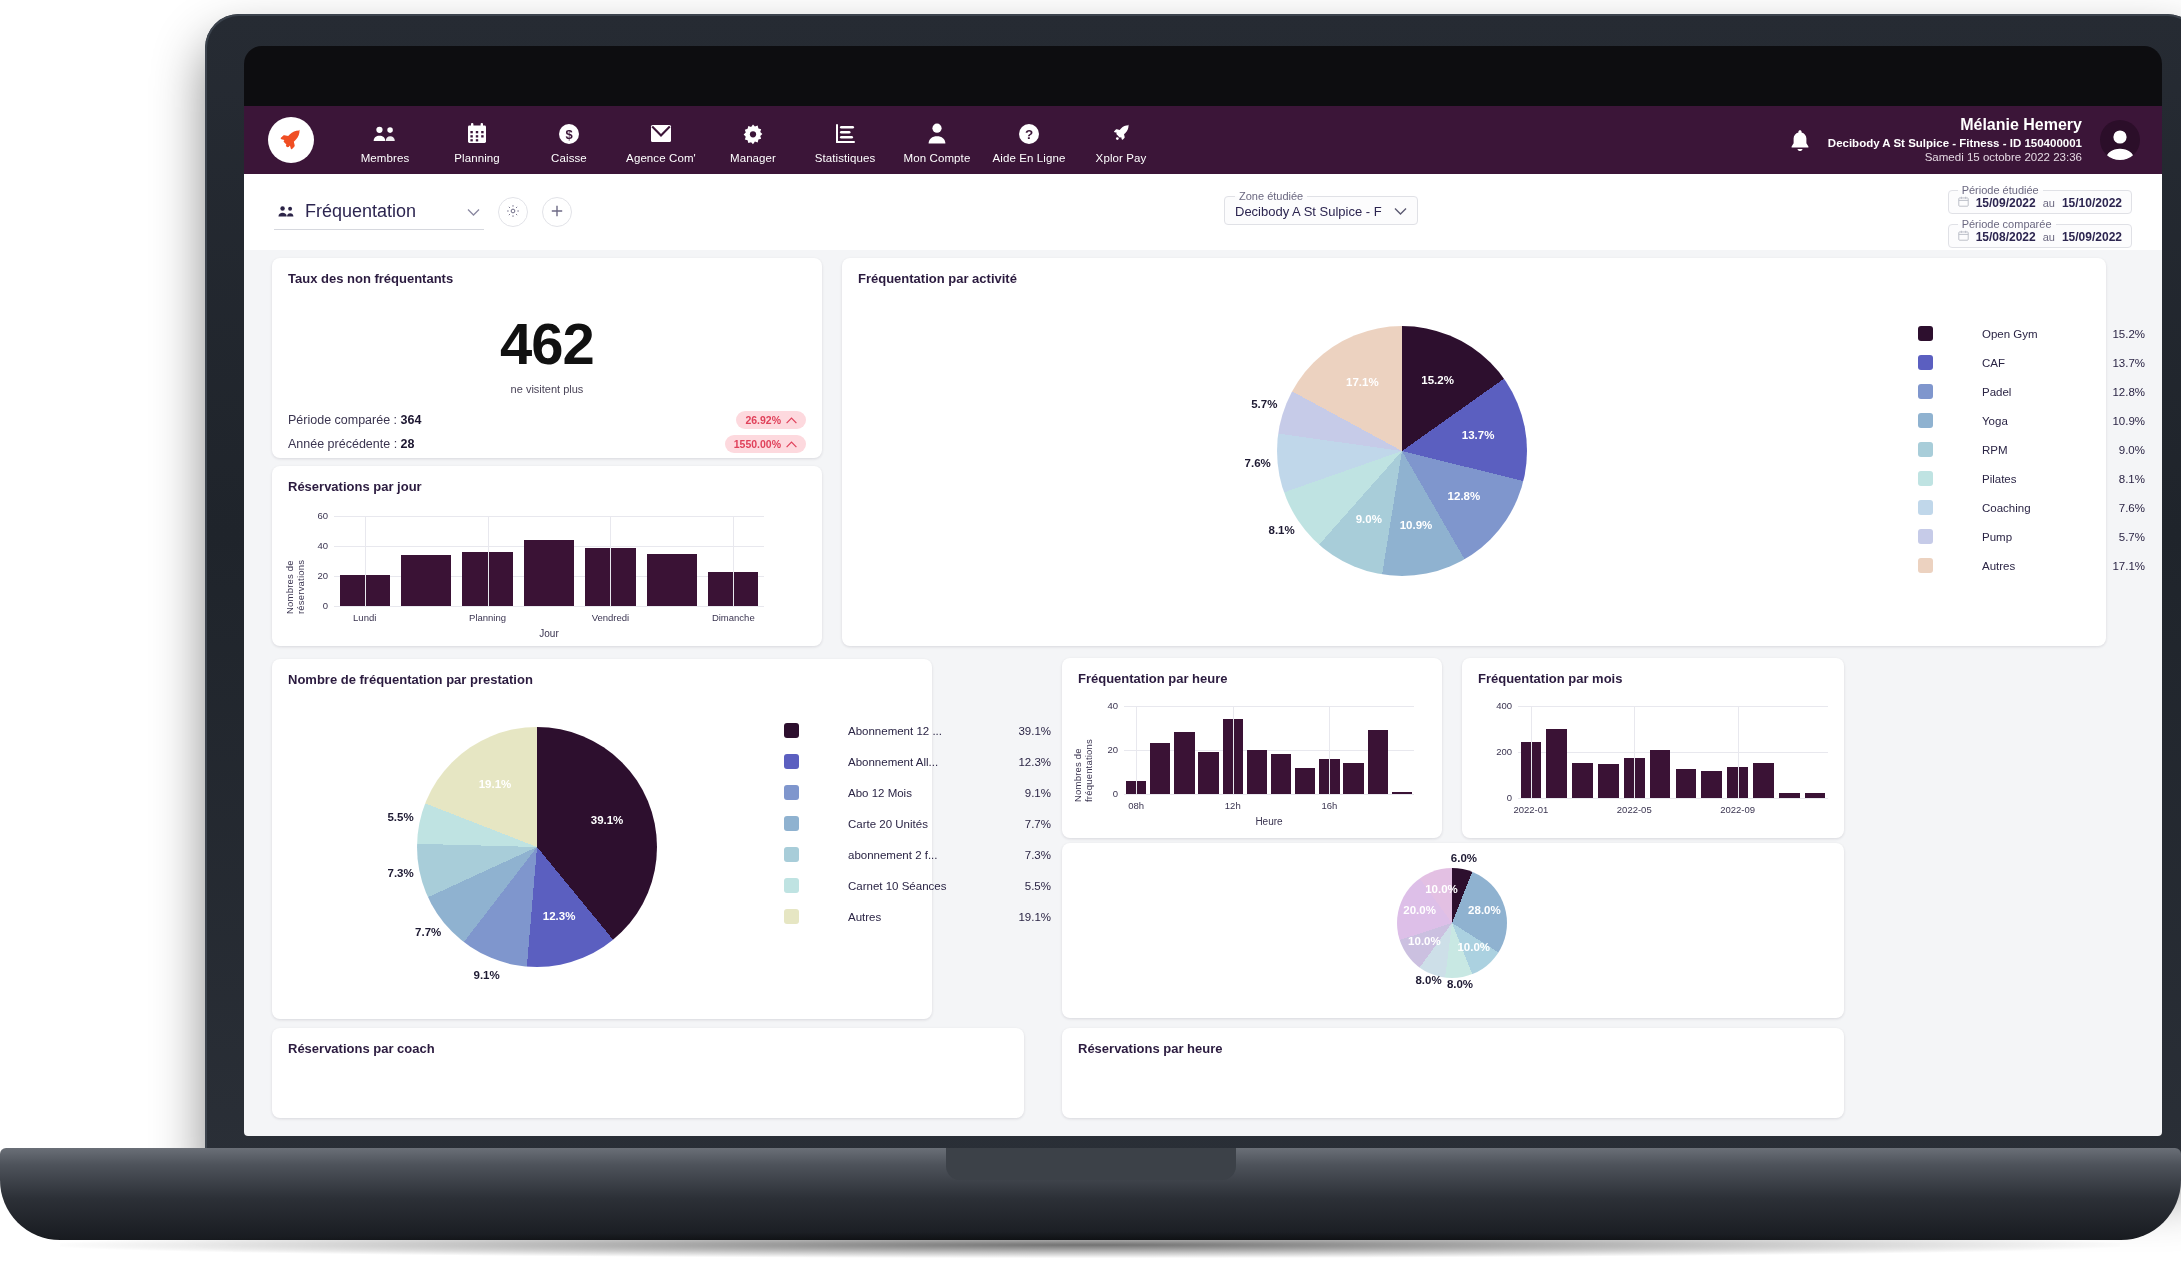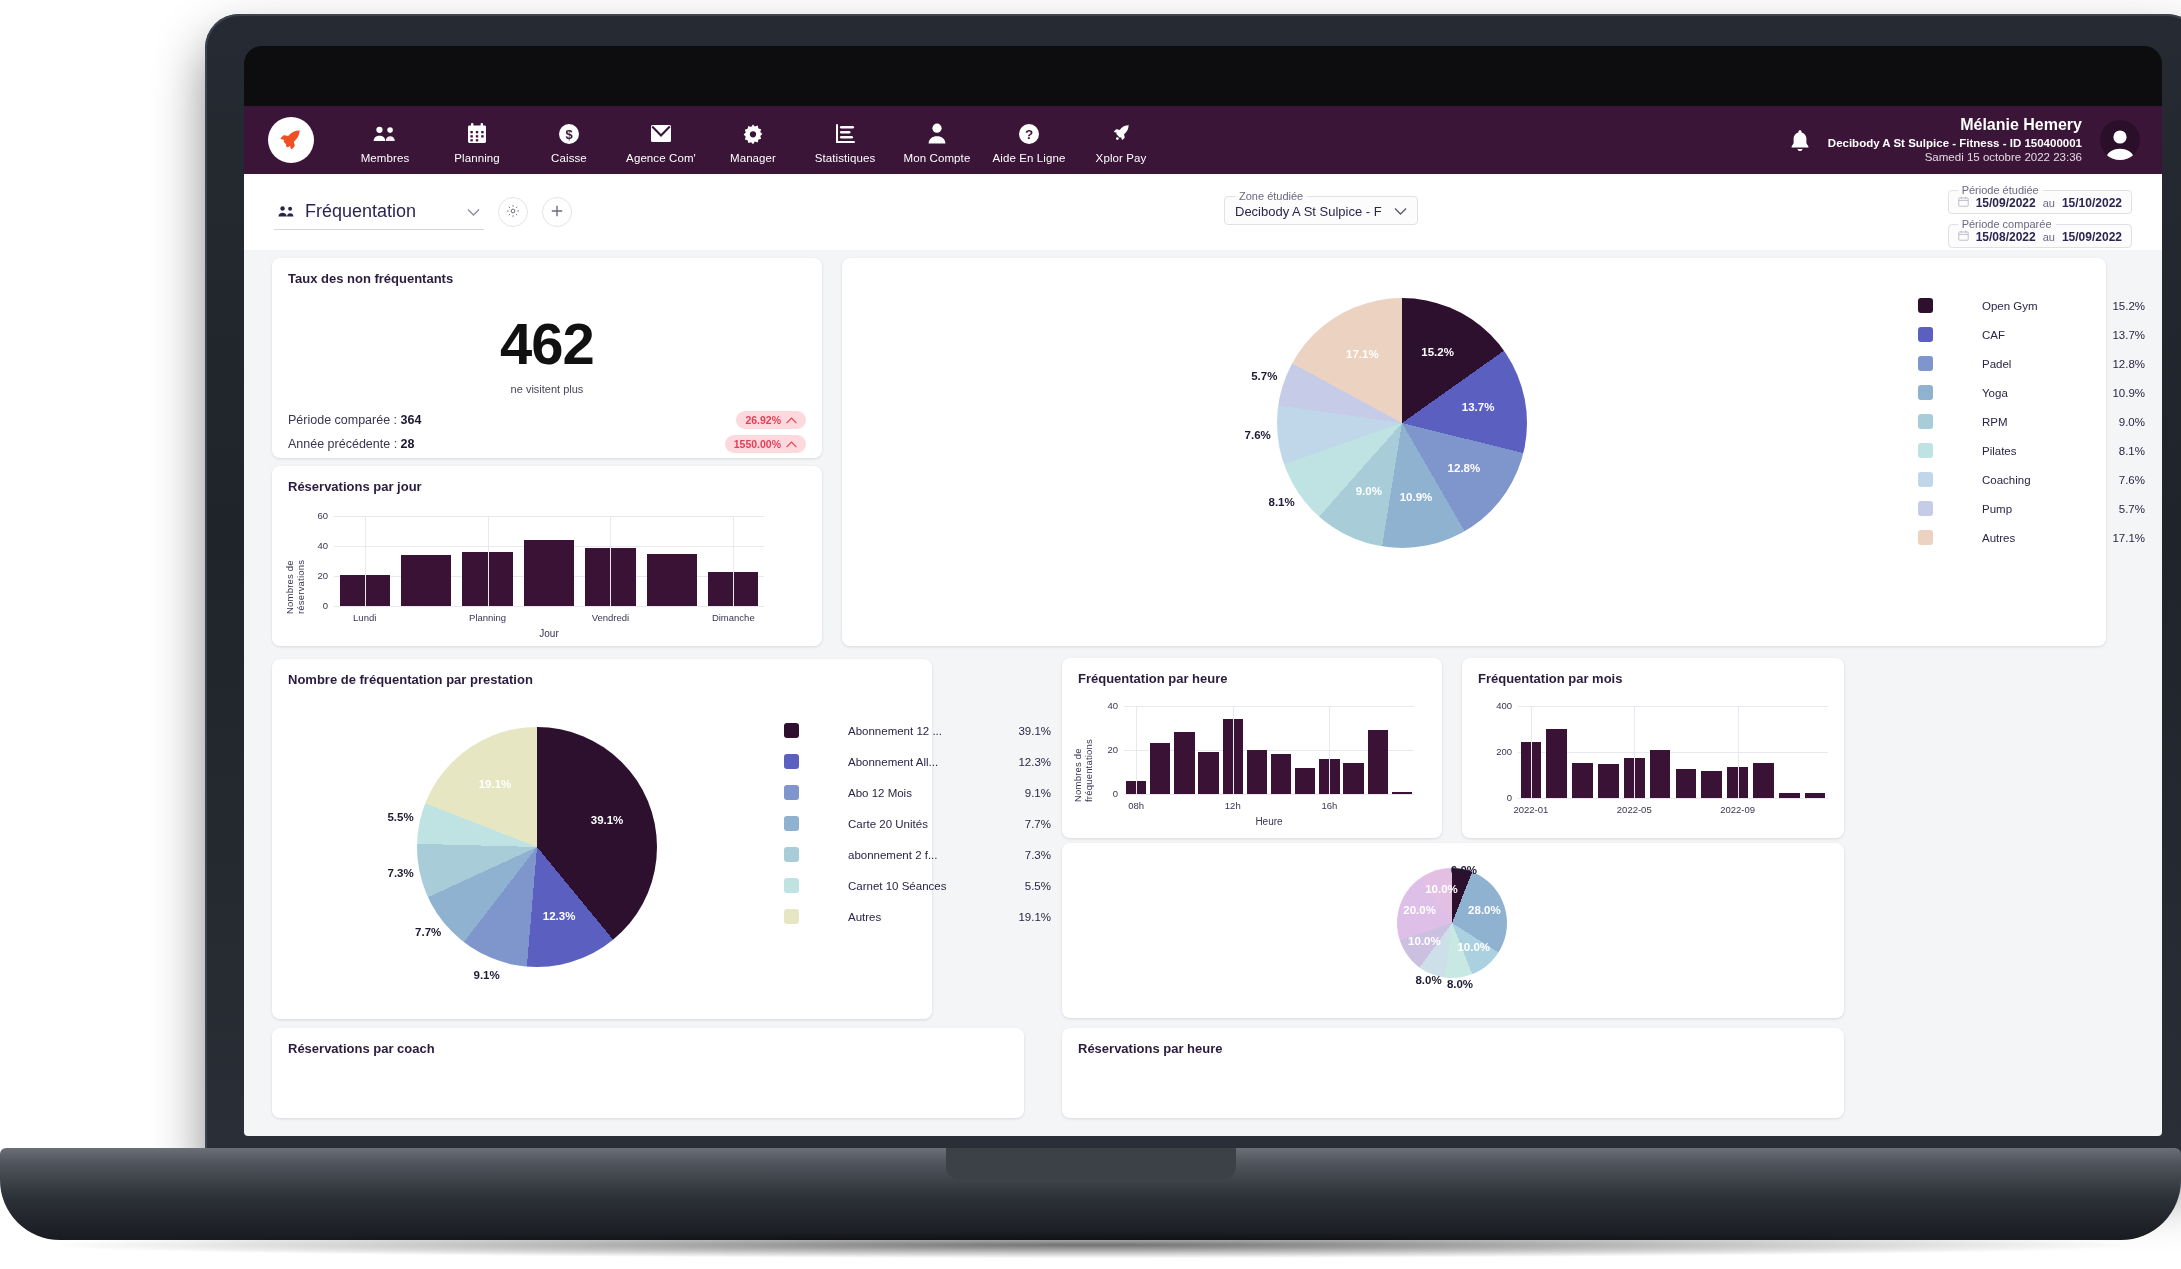--- a/index.html
+++ b/index.html
@@ -474,20 +474,21 @@
               <div class="vgrid" style="left: 338.429px; top: 22px; height: 90px;"></div>
               <div class="tick-x" style="left: 298.429px; top: 118px; width: 80px;">Vendredi</div>
               <div class="vgrid" style="left: 461.286px; top: 22px; height: 90px;"></div>
               <div class="tick-x" style="left: 421.286px; top: 118px; width: 80px;">Dimanche</div>
               <div class="axis-label-x" style="left: 62px; top: 134px; width: 430px;">Jour</div>
               <div class="axis-label-y" style="left: 12px; top: 18px; height: 102px;">Nombres de réservations</div>
             </div>
         </div>
 
         <div class="card" style="left:598px; top:8px; width:1264px; height:388px;">
+          <div class="card-title">Fréquentation par activité</div>
           <div class="chart-area" id="chart-activity" style="position:relative;width:1264px;height:350px;">
               <div class="pie" style="left: 435px; top: 40px; height: 250px; width: 250px; background: conic-gradient(rgb(45, 15, 46) 0deg, rgb(45, 15, 46) 54.665deg, rgb(91, 95, 192) 54.665deg, rgb(91, 95, 192) 103.936deg, rgb(127, 150, 205) 103.936deg, rgb(127, 150, 205) 149.97deg, rgb(143, 178, 208) 149.97deg, rgb(143, 178, 208) 189.171deg, rgb(168, 205, 217) 189.171deg, rgb(168, 205, 217) 221.538deg, rgb(191, 227, 226) 221.538deg, rgb(191, 227, 226) 250.669deg, rgb(192, 215, 234) 250.669deg, rgb(192, 215, 234) 278.002deg, rgb(198, 203, 232) 278.002deg, rgb(198, 203, 232) 298.501deg, rgb(236, 210, 192) 298.501deg, rgb(236, 210, 192) 360deg);"></div>
               <div class="pie-lbl inside" style="left: 565.585px; top: 88.1524px; width: 60px; text-align: center;">15.2%</div>
               <div class="pie-lbl inside" style="left: 606.153px; top: 142.612px; width: 60px; text-align: center;">13.7%</div>
               <div class="pie-lbl inside" style="left: 591.932px; top: 203.59px; width: 60px; text-align: center;">12.8%</div>
               <div class="pie-lbl inside" style="left: 544.03px; top: 233.22px; width: 60px; text-align: center;">10.9%</div>
               <div class="pie-lbl inside" style="left: 496.813px; top: 227.035px; width: 60px; text-align: center;">9.0%</div>
               <div class="pie-lbl outside" style="left: 409.643px; top: 237.865px; width: 60px; text-align: center;">8.1%</div>
               <div class="pie-lbl outside" style="left: 385.708px; top: 171.312px; width: 60px; text-align: center;">7.6%</div>
               <div class="pie-lbl outside" style="left: 392.295px; top: 111.587px; width: 60px; text-align: center;">5.7%</div>
@@ -651,21 +652,21 @@
               <div class="vgrid" style="left: 172.25px; top: 20px; height: 92px;"></div>
               <div class="tick-x" style="left: 132.25px; top: 118px; width: 80px;">2022-05</div>
               <div class="vgrid" style="left: 275.583px; top: 20px; height: 92px;"></div>
               <div class="tick-x" style="left: 235.583px; top: 118px; width: 80px;">2022-09</div>
             </div>
         </div>
 
         <div class="card" style="left:818px; top:593px; width:782px; height:175px;">
           <div class="chart-area" id="chart-cancel" style="position:relative;width:782px;height:142px;">
               <div class="pie" style="left: 335px; top: 25px; height: 110px; width: 110px; background: conic-gradient(rgb(45, 15, 46) 0deg, rgb(45, 15, 46) 21.6deg, rgb(143, 178, 208) 21.6deg, rgb(143, 178, 208) 122.4deg, rgb(171, 209, 224) 122.4deg, rgb(171, 209, 224) 158.4deg, rgb(200, 232, 227) 158.4deg, rgb(200, 232, 227) 187.2deg, rgb(205, 223, 232) 187.2deg, rgb(205, 223, 232) 216deg, rgb(203, 192, 224) 216deg, rgb(203, 192, 224) 252deg, rgb(221, 191, 232) 252deg, rgb(221, 191, 232) 324deg, rgb(227, 192, 227) 324deg, rgb(227, 192, 227) 360deg);"></div>
-              <div class="pie-lbl outside" style="left: 371.955px; top: 9.33007px; width: 60px; text-align: center; margin-top: 12px;">6.0%</div>
+              <div class="pie-lbl outside" style="left: 371.955px; top: 9.33007px; width: 60px; text-align: center;">6.0%</div>
               <div class="pie-lbl inside" style="left: 392.431px; top: 61.4625px; width: 60px; text-align: center;">28.0%</div>
               <div class="pie-lbl inside" style="left: 381.736px; top: 98.2745px; width: 60px; text-align: center;">10.0%</div>
               <div class="pie-lbl outside" style="left: 367.996px; top: 135.297px; width: 60px; text-align: center;">8.0%</div>
               <div class="pie-lbl outside" style="left: 336.514px; top: 131.32px; width: 60px; text-align: center;">8.0%</div>
               <div class="pie-lbl inside" style="left: 332.413px; top: 92.0435px; width: 60px; text-align: center;">10.0%</div>
               <div class="pie-lbl inside" style="left: 327.569px; top: 61.4625px; width: 60px; text-align: center;">20.0%</div>
               <div class="pie-lbl inside" style="left: 349.463px; top: 39.569px; width: 60px; text-align: center;">10.0%</div>
             </div>
         </div>
 

